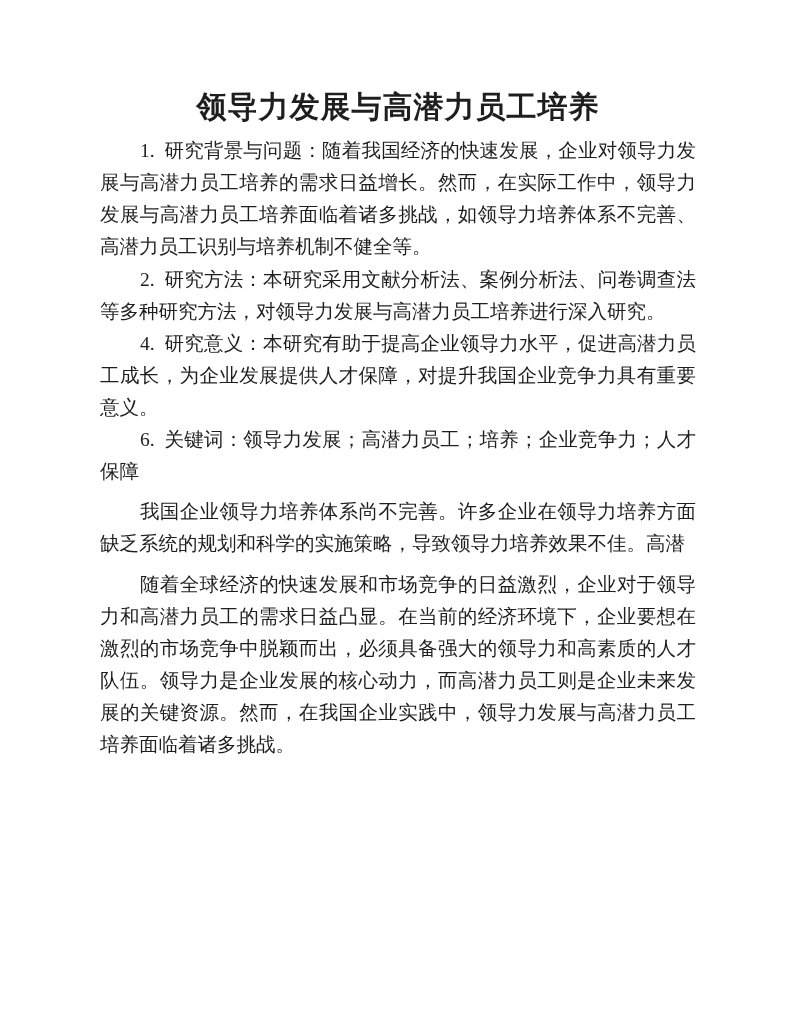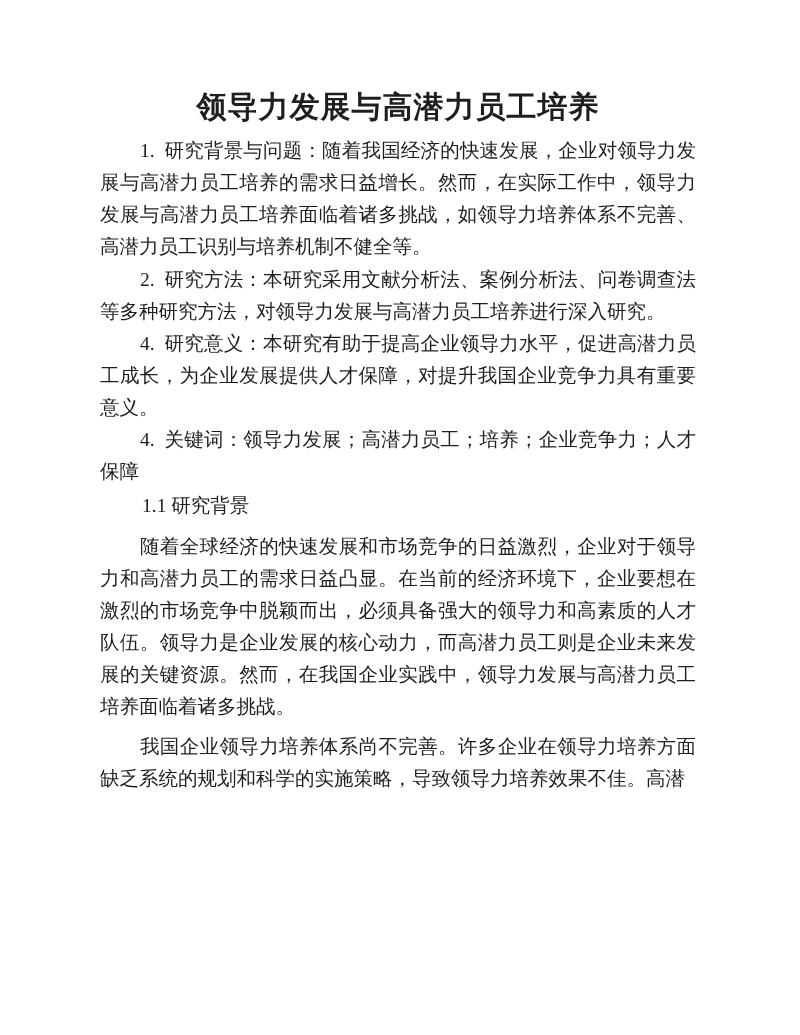--- a/index.html
+++ b/index.html
@@ -60,22 +60,21 @@
 
   <h1 class="doc-title">领导力发展与高潜力员工培养</h1>
 
 
   <p class="body-para mt6">1. 研究背景与问题：随着我国经济的快速发展，企业对领导力发展与高潜力员工培养的需求日益增长。然而，在实际工作中，领导力发展与高潜力员工培养面临着诸多挑战，如领导力培养体系不完善、高潜力员工识别与培养机制不健全等。</p>
 
   <p class="body-para mt1">2. 研究方法：本研究采用文献分析法、案例分析法、问卷调查法等多种研究方法，对领导力发展与高潜力员工培养进行深入研究。</p>
 
   <p class="body-para mt0">4. 研究意义：本研究有助于提高企业领导力水平，促进高潜力员工成长，为企业发展提供人才保障，对提升我国企业竞争力具有重要意义。</p>
 
-  <p class="body-para mt0">4. 关键词：领导力发展；高潜力员工；培养；企业竞争力；人才保障</p>
+  <p class="body-para mt0">6. 关键词：领导力发展；高潜力员工；培养；企业竞争力；人才保障</p>
 
 
-  <h3 class="h-sub mt2">1.1 研究背景</h3>
+
+  <p class="body-para mt8">我国企业领导力培养体系尚不完善。许多企业在领导力培养方面缺乏系统的规划和科学的实施策略，导致领导力培养效果不佳。高潜</p>
 
   <p class="body-para mt9">随着全球经济的快速发展和市场竞争的日益激烈，企业对于领导力和高潜力员工的需求日益凸显。在当前的经济环境下，企业要想在激烈的市场竞争中脱颖而出，必须具备强大的领导力和高素质的人才队伍。领导力是企业发展的核心动力，而高潜力员工则是企业未来发展的关键资源。然而，在我国企业实践中，领导力发展与高潜力员工培养面临着诸多挑战。</p>
-
-  <p class="body-para mt8">我国企业领导力培养体系尚不完善。许多企业在领导力培养方面缺乏系统的规划和科学的实施策略，导致领导力培养效果不佳。高潜</p>
 
 </div>
 
 </body></html>

